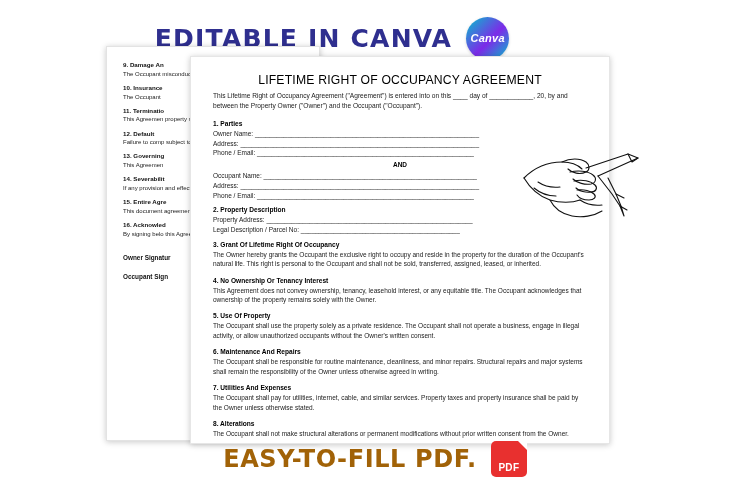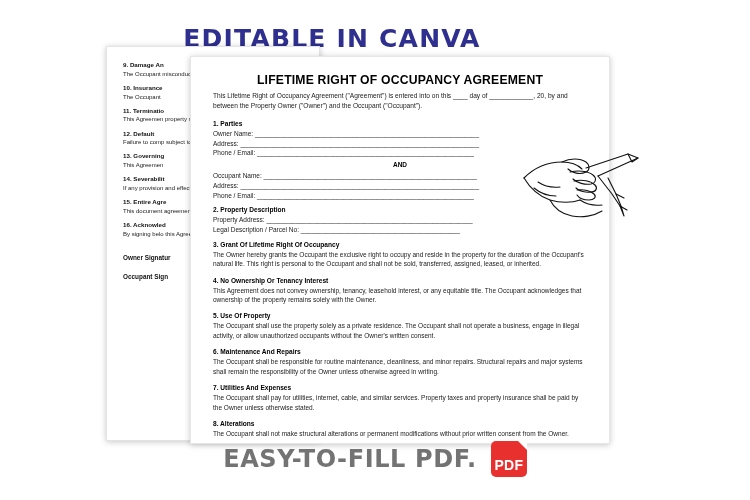--- a/index.html
+++ b/index.html
@@ -68,21 +68,21 @@
     display: flex;
     align-items: center;
     justify-content: center;
     gap: 14px;
   }
   .bottom-title {
     font-family: "DejaVu Sans", sans-serif;
     font-size: 24px;
     font-weight: bold;
     letter-spacing: 0.6px;
-    color: #737373;
+    color: #a16207;
     white-space: nowrap;
   }
   .pdf-badge {
     width: 36px;
     height: 36px;
     border-radius: 5px;
     background: #e8302f;
     position: relative;
     display: flex;
     align-items: flex-end;
@@ -94,21 +94,21 @@
     content: "";
     position: absolute;
     top: 0;
     right: 0;
     border-width: 0 9px 9px 0;
     border-style: solid;
     border-color: #ffffff #ffffff #e8302f #e8302f;
   }
   .pdf-badge span {
     color: #ffffff;
-    font-size: 14px;
+    font-size: 10px;
     font-weight: bold;
     letter-spacing: 0.3px;
     margin-top: 28px;
   }
 
   
   .page {
     position: absolute;
     background: #ffffff;
     box-shadow: 0 1px 6px rgba(0,0,0,0.22);
@@ -151,21 +151,21 @@
     font-weight: bold;
     color: #111;
     margin: 0 0 12px 0;
   }
   .back-spacer { height: 10px; }
 
   
   .doc-title {
     text-align: center;
     font-size: 12.2px;
-    font-weight: bold;
+    font-weight: normal;
     color: #000;
     margin: 2px 0 4px 0;
     letter-spacing: 0.2px;
   }
   .intro {
     font-size: 6.6px;
     color: #1a1a1a;
     line-height: 1.5;
     margin: 0 0 9px 0;
   }
@@ -208,20 +208,23 @@
     pointer-events: none;
   }
 </style>
 </head>
 <body>
 
 <div class="stage">
 
   <div class="top-banner">
     <div class="top-title">EDITABLE IN CANVA</div>
+    <div class="canva-pill">
+      <span>Canva</span>
+    </div>
   </div>
 
   <div class="page page-back">
     <div>
       <p class="back-h">9. Damage An</p>
       <p class="back-p">The Occupant misconduct.</p>
     </div>
     <div>
       <p class="back-h">10. Insurance</p>
       <p class="back-p">The Occupant</p>

